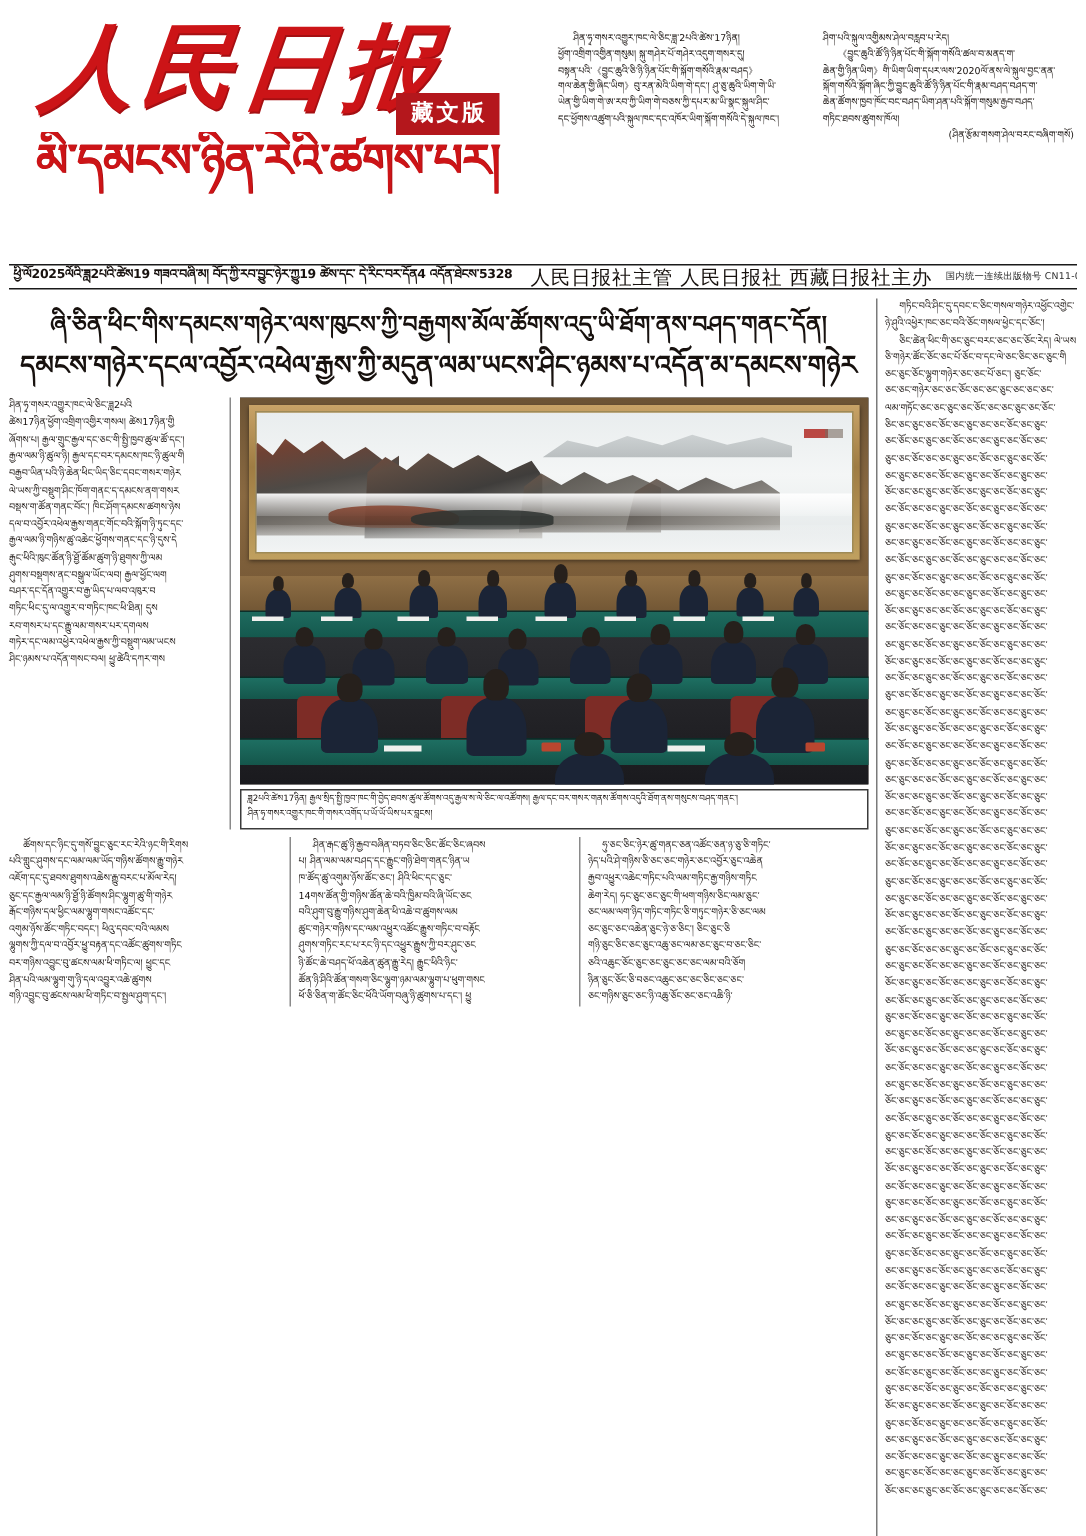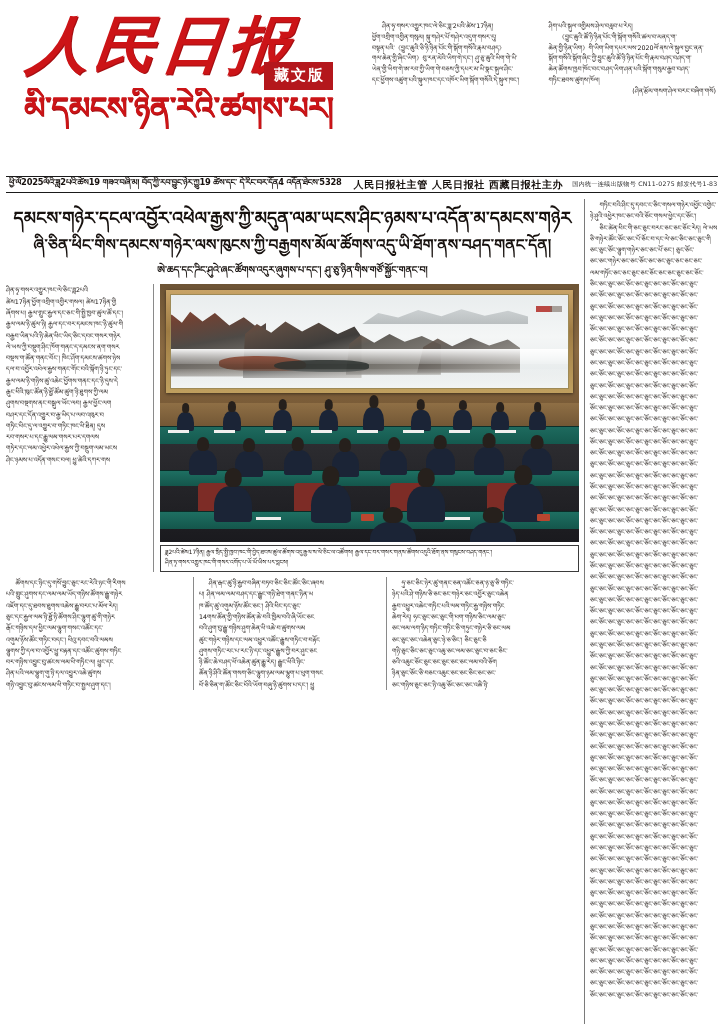--- a/index.html
+++ b/index.html
@@ -85,21 +85,21 @@
     align-items:center;
     font-size:7.2px;
     padding:0 3px;
     white-space:nowrap;
     overflow:hidden;
   }
   .infobar .ib-date { font-weight:700; font-size:8.3px; letter-spacing:-0.2px; }
   .infobar .ib-sp { flex:1; }
   .infobar .ib-cn {
     font-family:"DejaVu Serif","Liberation Serif",serif;
-    font-weight:700; font-size:10px; letter-spacing:0.6px; margin-right:9px;padding-left:12px;
+    font-weight:400; font-size:13px; letter-spacing:0.6px; margin-right:9px;padding-left:12px;
   }
   .infobar .ib-meta { font-size:6.2px; color:#2a2a2a; margin-right:7px; letter-spacing:0.2px; }
   .infobar .ib-url { font-size:7px; font-family:"DejaVu Serif",serif; letter-spacing:0.1px; }
 
   
   .body-area { display:flex; padding-top:6px; height:831px; }
   .main-col { width:578px; padding-right:5px; }
   .side-col {
     width:134px;
     border-left:0.7px solid #7a7a7a;
@@ -286,23 +286,22 @@
     <span class="ib-cn">人民日报社主管 人民日报社 西藏日报社主办</span>
     <span class="ib-meta">国内统一连续出版物号 CN11-0275   邮发代号1-83</span>
     <span class="ib-url">http://tibet.people.com.cn</span>
   </div>
 
   <div class="body-area">
 
     <div class="main-col">
 
       <div class="headline">
+        <div class="hl-line">ཞི་ཅིན་ཕིང་གིས་དམངས་གཉེར་ལས་ཁུངས་ཀྱི་བརྒྱགས་མོལ་ཚོགས་འདུ་ཡི་ཐོག་ནས་བཤད་གནང་དོན།</div>
         <div class="hl-line big">དམངས་གཉེར་དངལ་འབྱོར་འཕེལ་རྒྱས་ཀྱི་མདུན་ལམ་ཡངས་ཤིང་ཉམས་པ་འདོན་མ་དམངས་གཉེར</div>
-        <div class="hl-line">ཞི་ཅིན་ཕིང་གིས་དམངས་གཉེར་ལས་ཁུངས་ཀྱི་བརྒྱགས་མོལ་ཚོགས་འདུ་ཡི་ཐོག་ནས་བཤད་གནང་དོན།</div>
-        <div class="hl-sub">ཨེ་ཆད་དང་ཌིང་ཤུའེ་ཞང་ཚོགས་འདུར་ཞུགས་པ་དང་།  ཤུ་ཅུ་ཉིན་གིས་གཙོ་སྐྱོང་གནང་བ།</div>
       </div>
 
       <div class="lead-row">
 
         <div class="lead-text">
           <p class="dateline">ཤིན་ཧྭ་གསར་འགྱུར་ཁང་ལེ་ཅིང་ཟླ2པའི</p>
           <p>ཚེས17ཉིན་ཕྱོག་འགྲིག་འགྱིར་གསལ། ཚེས17ཉིན་གྱི</p>
           <p>ཞོགས་པ། རྒྱལ་གྲུང་རྒྱལ་དང་ཅང་གི་སྤྱི་ཁྱབ་ཚུལ་ཚོ་དང་།</p>
           <p>རྒྱལ་ལམ་ཉི་ཚུལ་ཉི། རྒྱལ་དང་བར་དམངས་ཁང་ཉི་ཚུལ་གི</p>
           <p>བརྒྱབ་ཡིན་པའི་ཉི་ཆེན་ཕིང་ཡིད་ཅིང་དབང་གསར་གཉེར</p>

